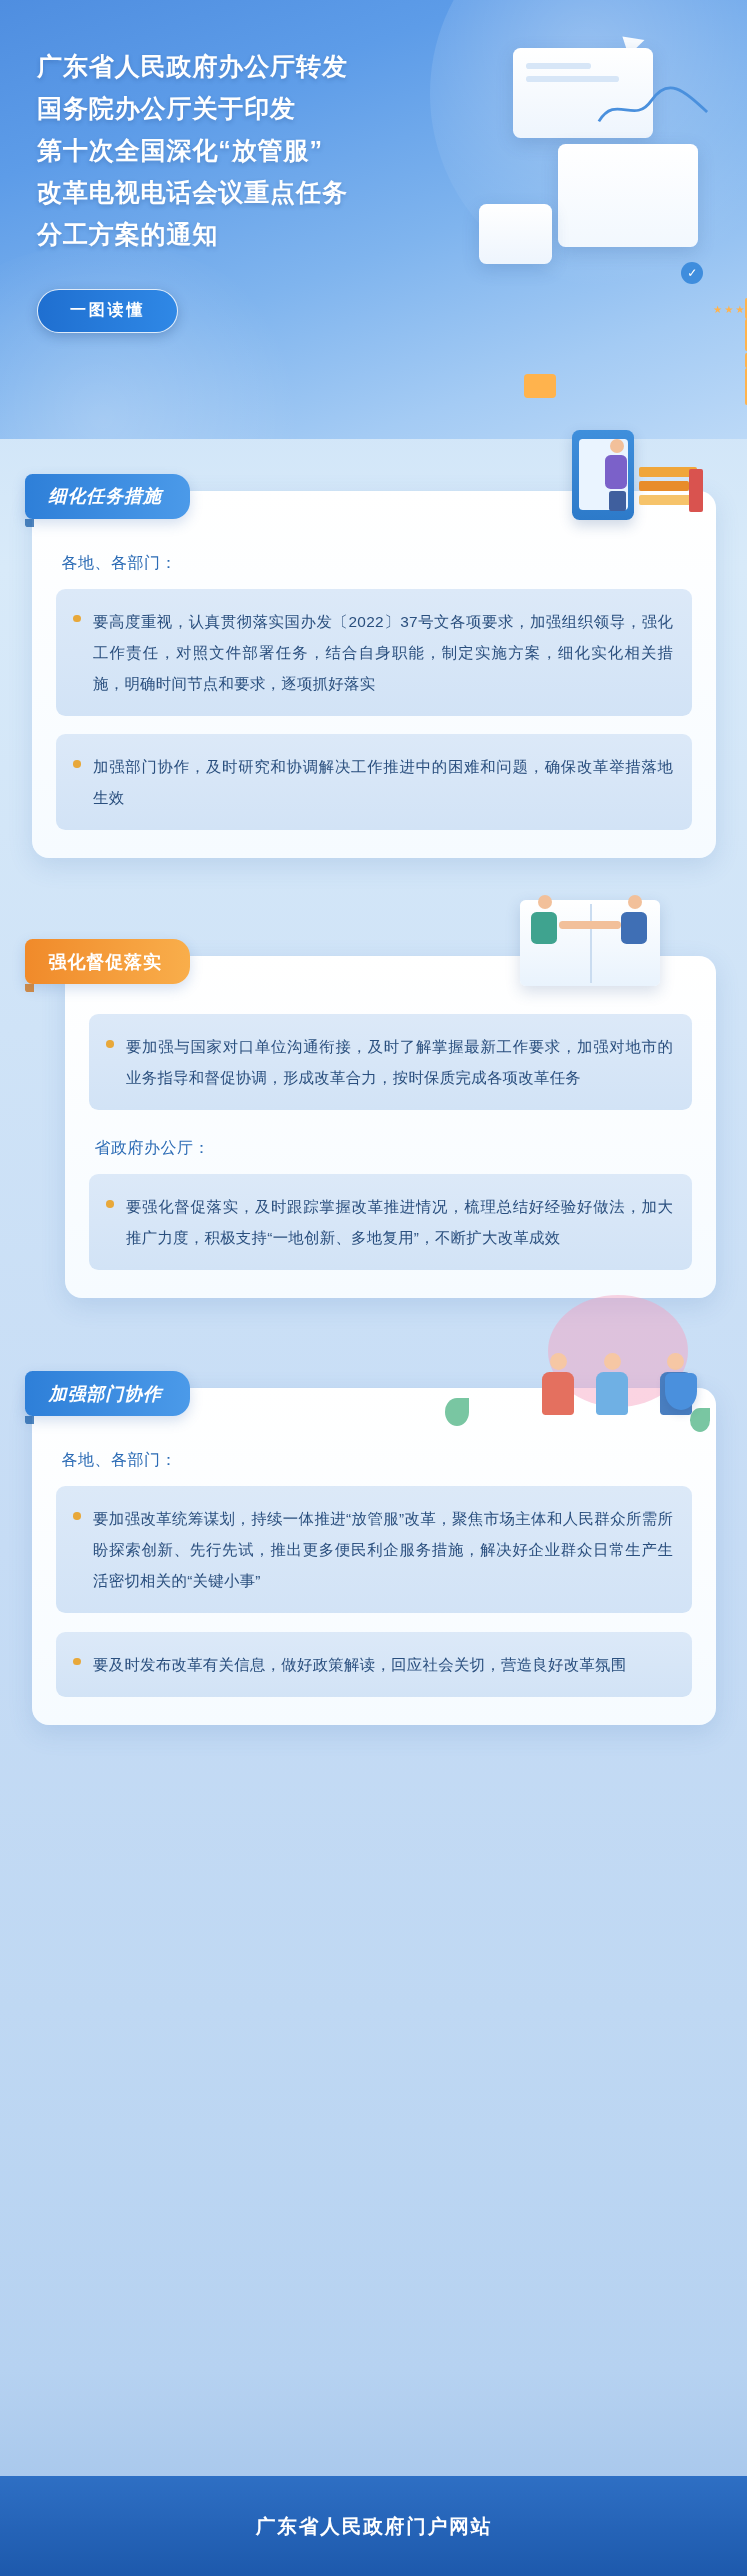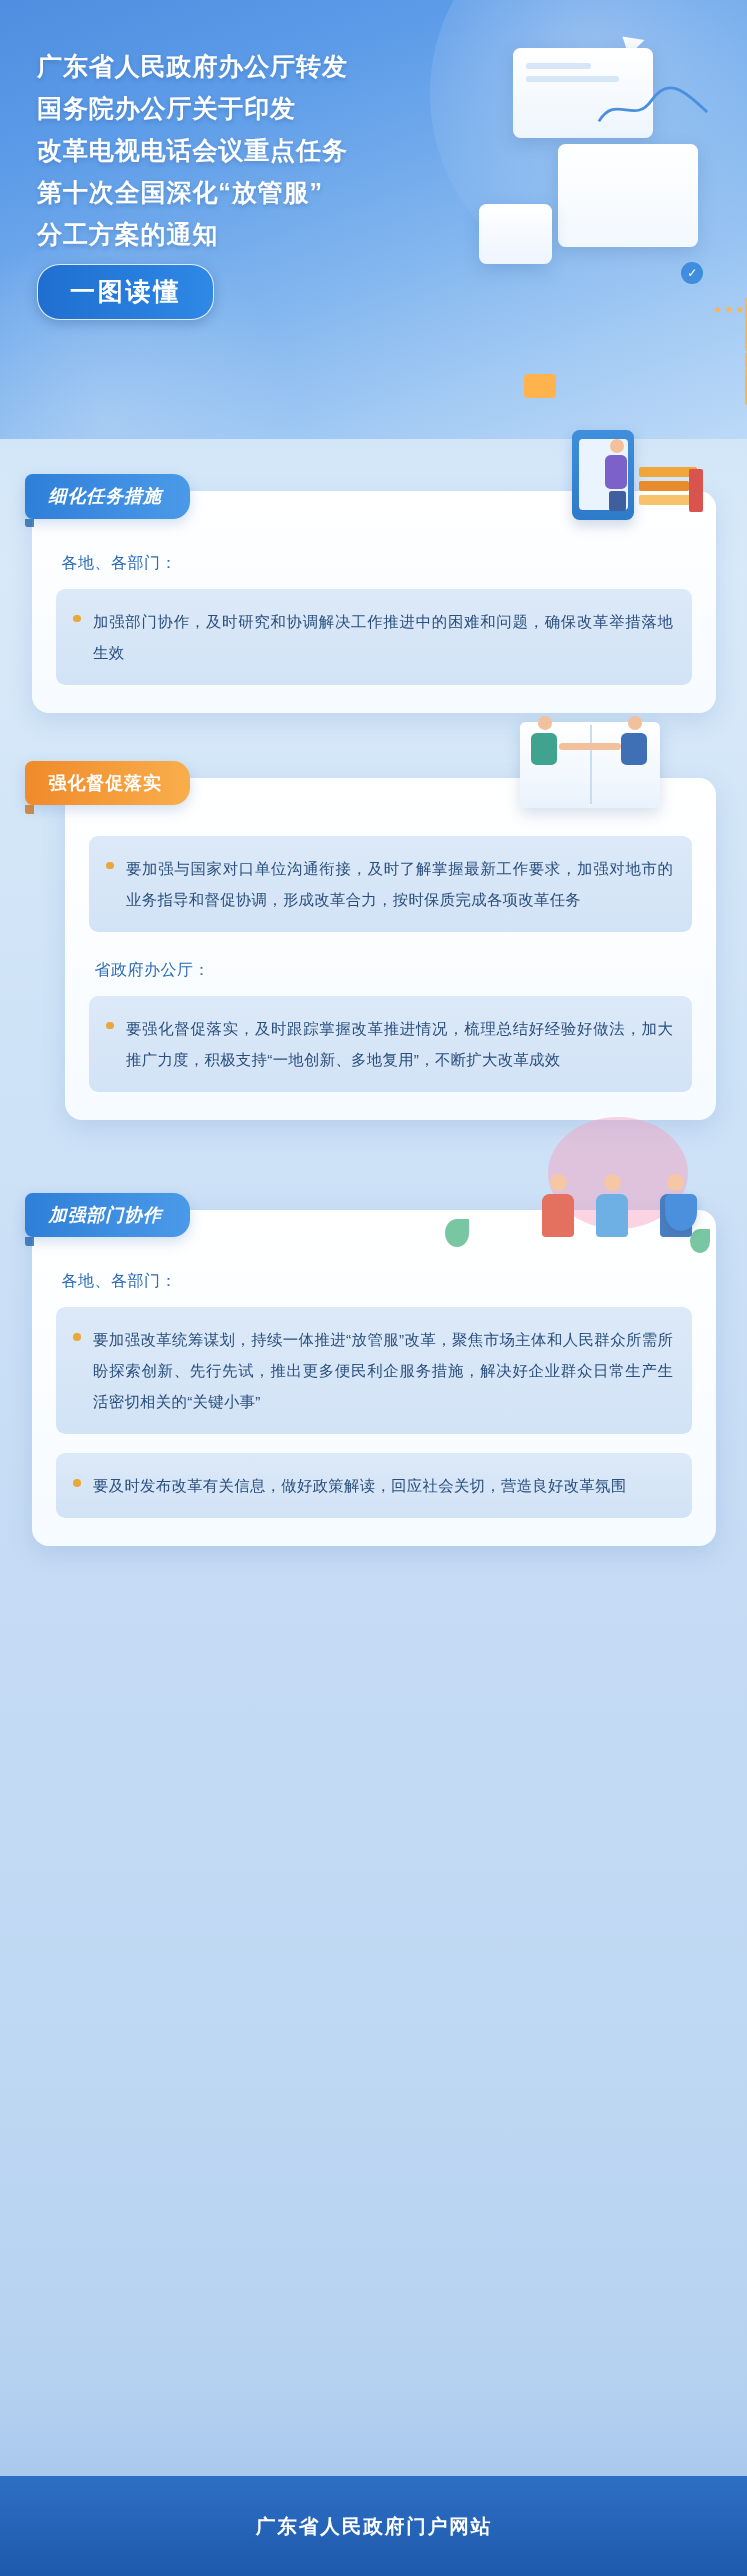--- a/index.html
+++ b/index.html
@@ -41,25 +41,25 @@
     font-weight: bold;
     line-height: 42px;
     letter-spacing: 0.9px;
     text-shadow: 0 1.9px 4.7px rgba(30,70,130,.28);
     width: 523px;
   }
   .hero-title div { white-space: nowrap; }
   .badge {
     position: relative;
     display: inline-block;
-    margin: 9px 0 0 37px;
+    margin: 34px 0 0 37px;
     padding: 10.3px 32px;
     background: linear-gradient(90deg, #1f6fd0, #2f88e6);
     color: #fff;
-    font-size: 25px;
+    font-size: 16px;
     font-weight: bold;
     letter-spacing: 2.8px;
     border-radius: 22.4px;
     border: 1.9px solid rgba(255,255,255,.85);
     box-shadow: 0 3.7px 11.2px rgba(20,60,120,.28);
   }
 
   
   .hero-art { position: absolute; right: 26px; top: 39px; width: 280px; height: 280px; }
   .hero-art .card {
@@ -248,22 +248,22 @@
         </div>
       </div>
       <div class="card c3">
         <div class="tag"></div>
       </div>
     </div>
 
     <div class="hero-title">
       <div>广东省人民政府办公厅转发</div>
       <div>国务院办公厅关于印发</div>
+      <div>第十次全国深化“放管服”</div>
       <div>改革电视电话会议重点任务</div>
-      <div>第十次全国深化“放管服”</div>
       <div>分工方案的通知</div>
     </div>
 
     <div class="badge">一图读懂</div>
   </div>
 
   <div class="section" style="margin-top:52px;">
     <div class="sec-tab tab-blue">细化任务措施</div>
 
     <div class="sec-art">
@@ -278,25 +278,26 @@
       <div class="book-stack">
         <span class="bk1"></span>
           <span class="bk2"></span>
           <span class="bk3"></span>
       </div>
       <div class="bk-red"></div>
     </div>
 
     <div class="card-body">
       <div class="group-label">各地、各部门：</div>
+      <div class="bullet-box">要高度重视，认真贯彻落实国办发〔2022〕37号文各项要求，加强组织领导，强化工作责任，对照文件部署任务，结合自身职能，制定实施方案，细化实化相关措施，明确时间节点和要求，逐项抓好落实</div>
       <div class="bullet-box">加强部门协作，及时研究和协调解决工作推进中的困难和问题，确保改革举措落地生效</div>
     </div>
   </div>
 
-  <div class="section" style="margin-top:65px;padding-left:33px;">
+  <div class="section" style="margin-top:98px;padding-left:33px;">
     <div class="sec-tab tab-orange">强化督促落实</div>
 
     <div class="sec-art">
       <div class="openbook"></div>
       <div class="handshake">
         <div class="p pa">
             <div class="h"></div>
             <div class="b"></div>
           </div>
         <div class="bar"></div>

